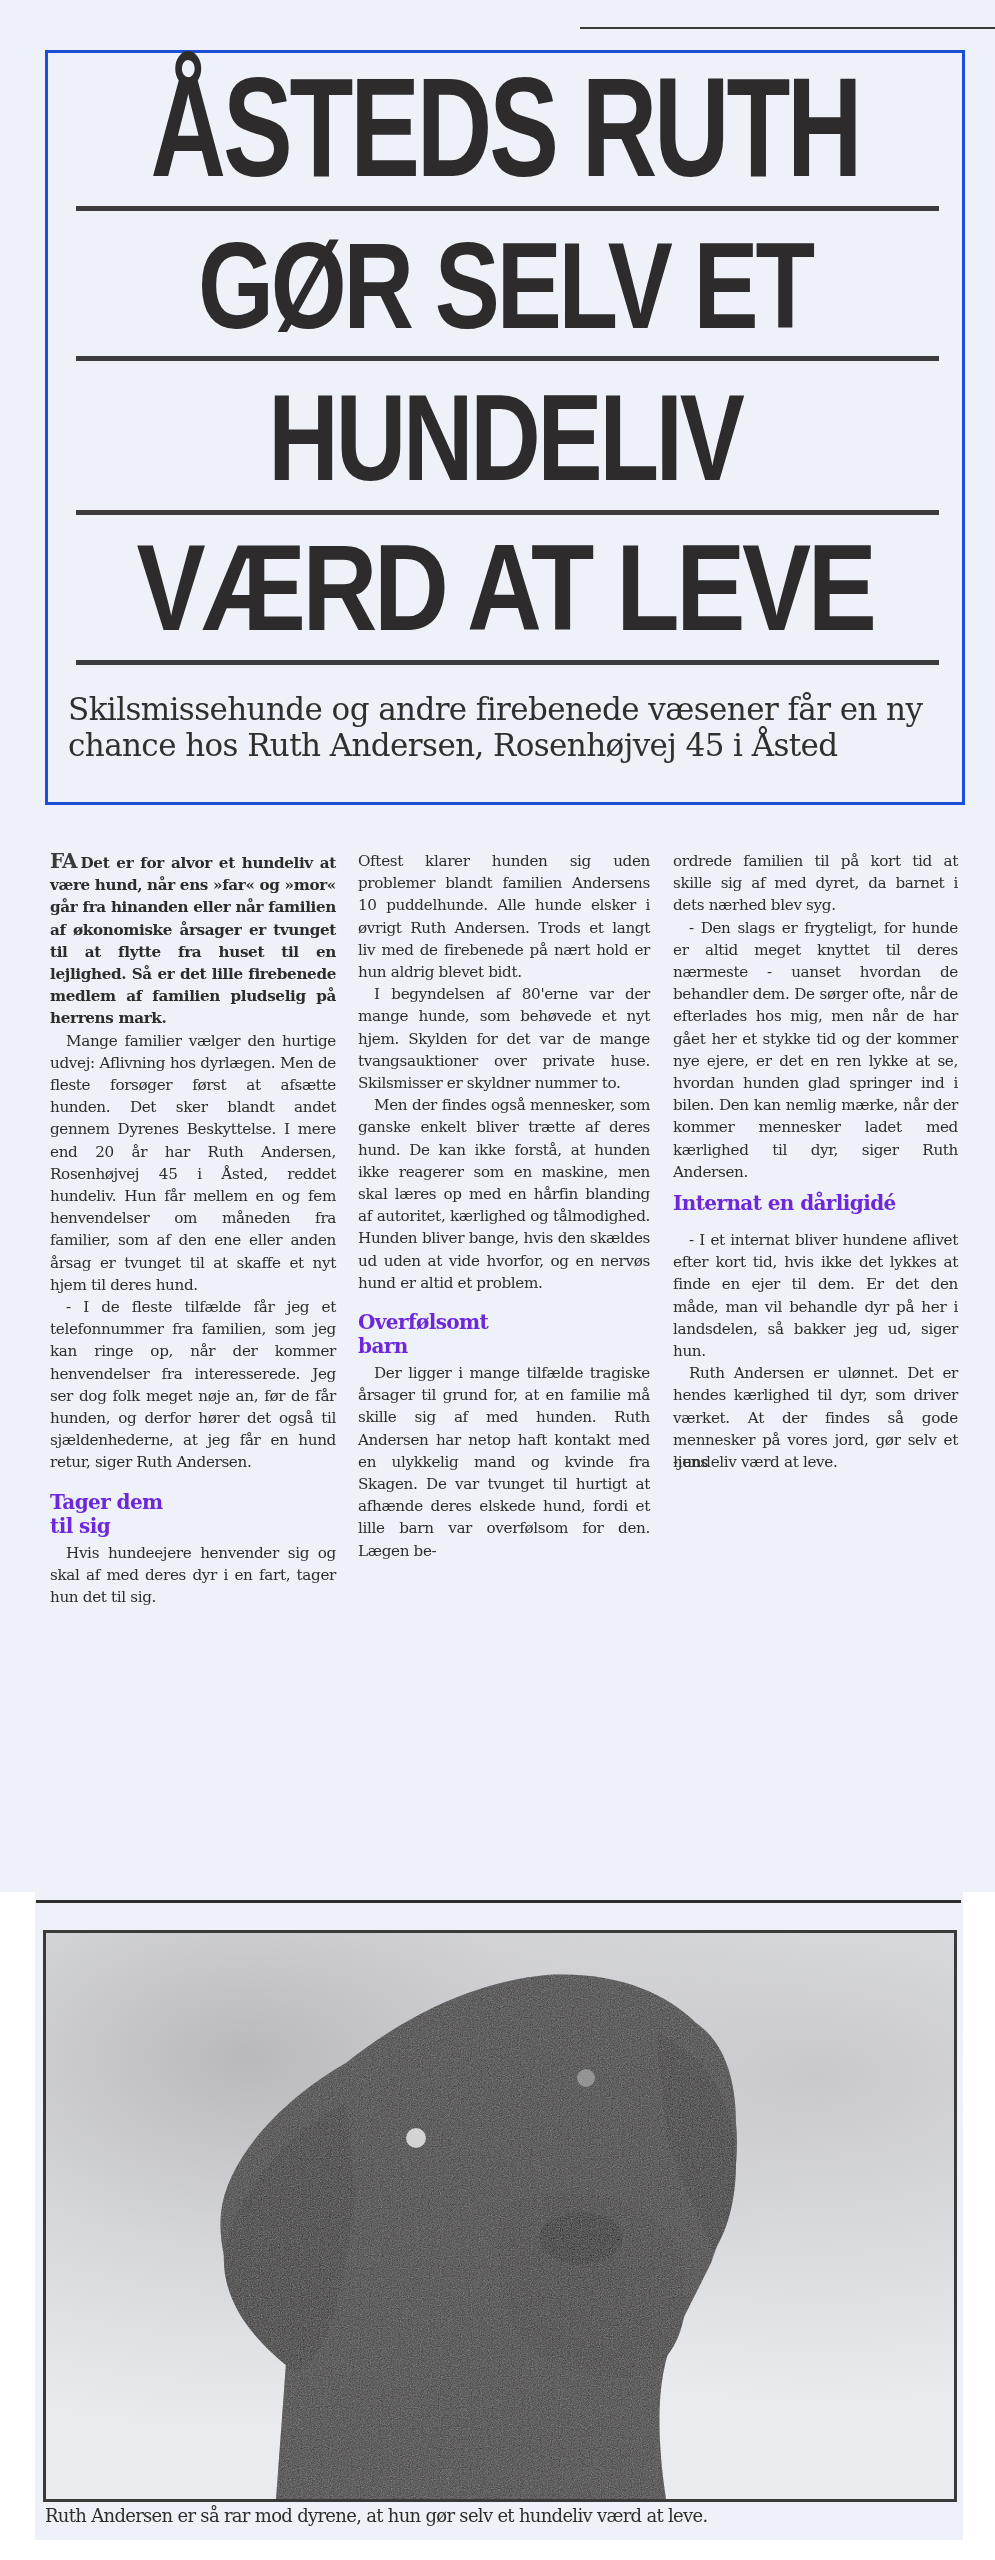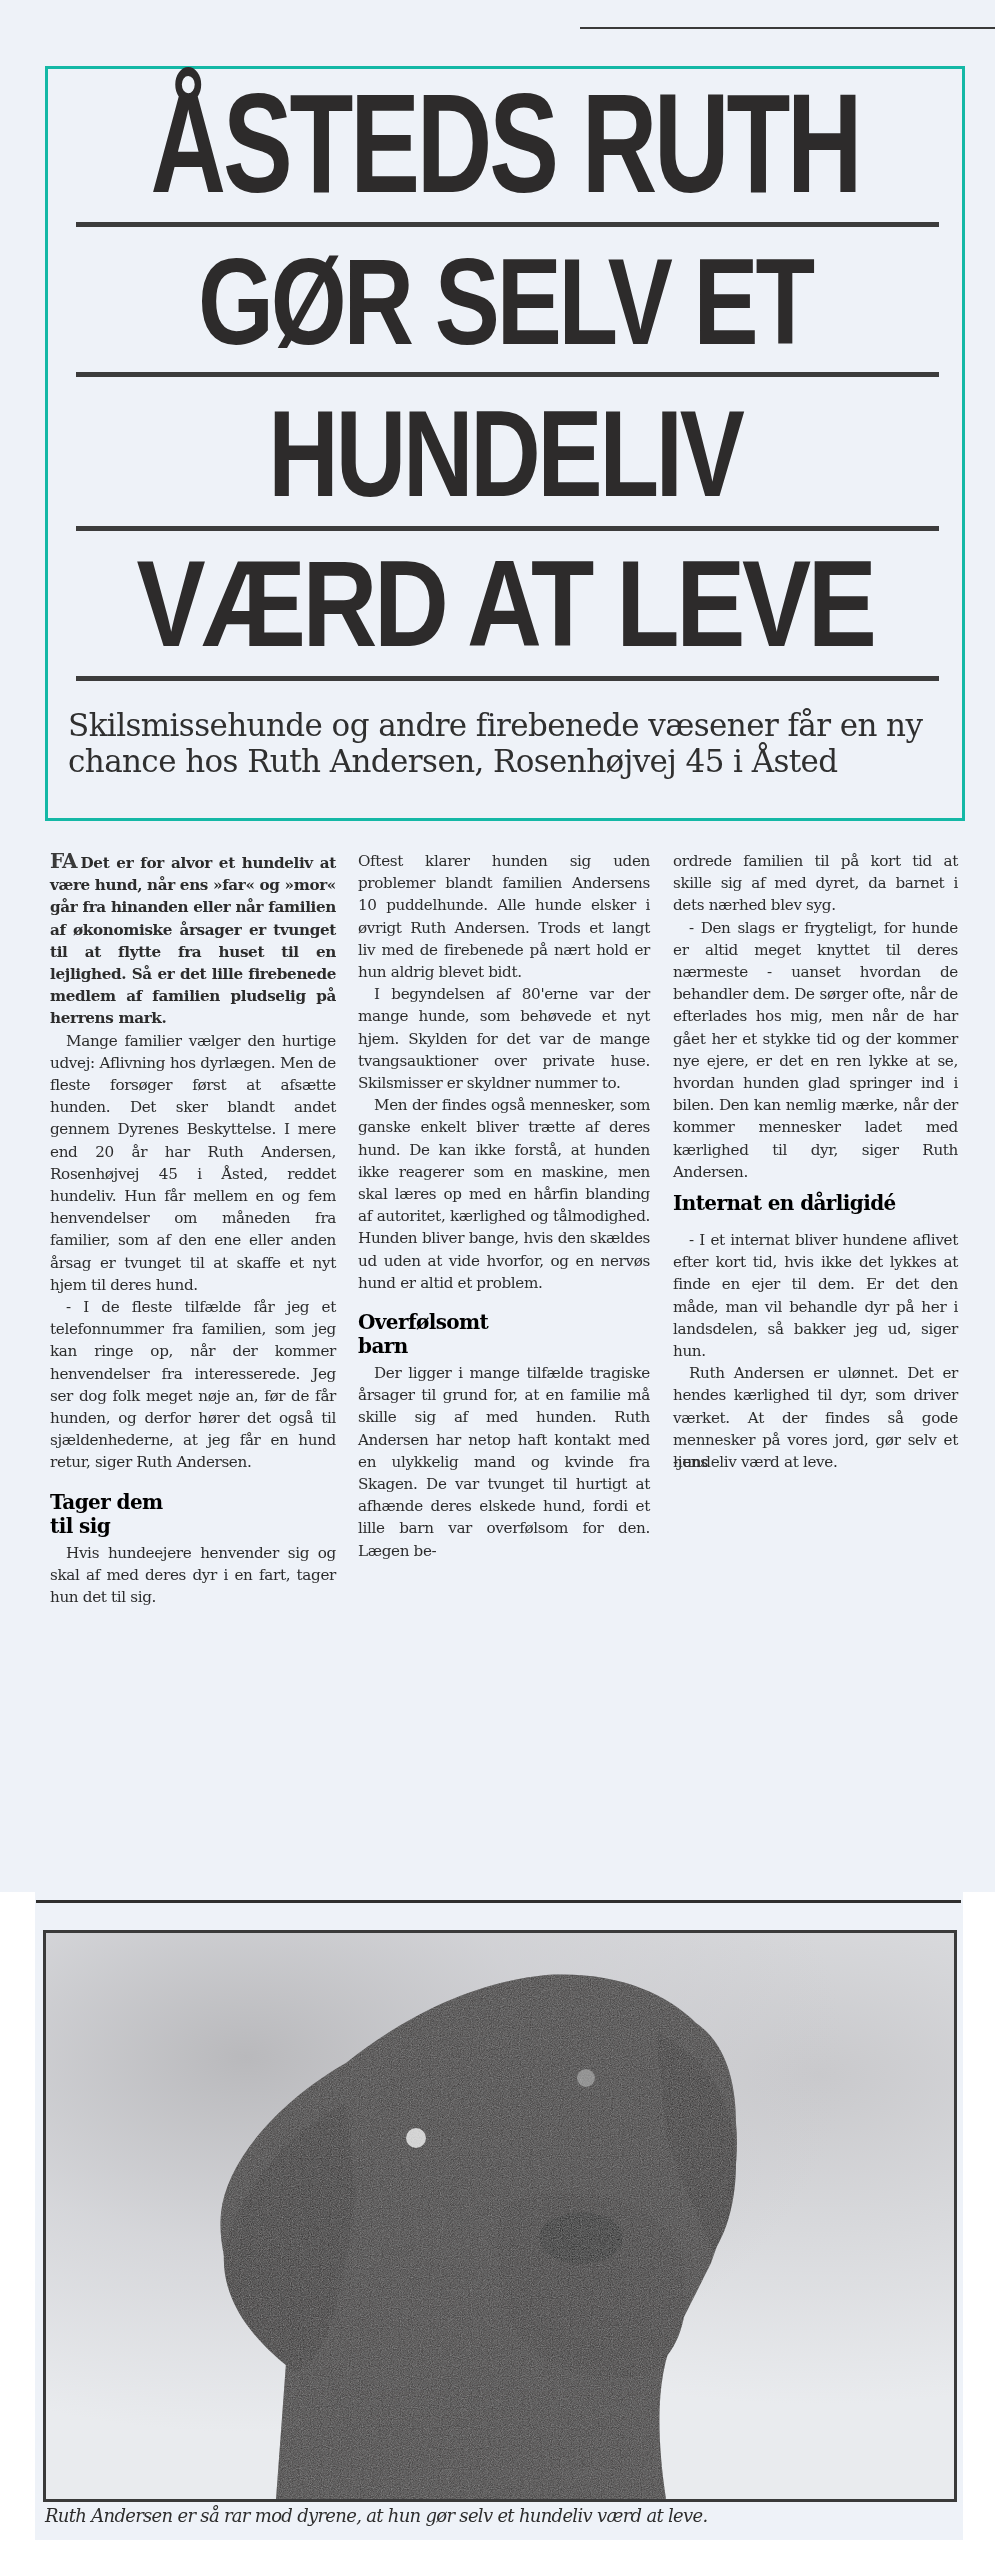--- a/index.html
+++ b/index.html
@@ -15,22 +15,22 @@
   }
   .paper-bottom {
     position: absolute; left: 35px; top: 1892px; width: 928px; height: 648px;
     background: #eef2f8;
   }
   .top-line {
     position: absolute; left: 580px; top: 27px; width: 415px; height: 2px;
     background: #3a3a3a;
   }
   .headline-box {
-    position: absolute; left: 45px; top: 66px; width: 914px; height: 749px;
-    border: 3px solid #14b8a6;
+    position: absolute; left: 45px; top: 50px; width: 914px; height: 749px;
+    border: 3px solid #1d4ed8;
   }
   .hl {
     position: absolute; left: 0; width: 100%;
     text-align: center;
     font-family: "Liberation Sans", sans-serif;
     font-weight: bold;
     color: #2d2b2b;
     line-height: 1;
     white-space: nowrap;
     transform-origin: center top;
@@ -64,41 +64,41 @@
   .col-1 { left: 50px; width: 286px; }
   .col-2 { left: 358px; width: 292px; }
   .col-3 { left: 673px; width: 285px; }
   .lead { font-weight: bold; }
   .initials {
     font-family: "DejaVu Serif", serif; font-weight: bold; font-size: 20px;
     color: #3a3a3a; letter-spacing: -1px; margin-right: 4px;
   }
   .subhead {
     font-family: "DejaVu Serif", serif; font-weight: bold;
-    font-size: 20px; line-height: 24px; color: #000000;
+    font-size: 20px; line-height: 24px; color: #6d28d9;
     margin: 16px 0 4px 0; text-align: left; letter-spacing: -0.6px;
   }
   .subhead.wide { margin: 8px 0 14px 0; }
   .signature { display: block; text-align: left; margin-top: -22px; }
   .photo-rule {
     position: absolute; left: 36px; top: 1900px; width: 925px; height: 3px; background: #2f2f2f;
   }
   .photo {
     position: absolute; left: 43px; top: 1930px; width: 914px; height: 572px;
     border: 3px solid #3a3a3a; box-sizing: border-box;
     background:
       radial-gradient(ellipse at 22% 22%, #b9b9bc 0%, rgba(200,200,204,0.6) 30%, rgba(232,234,238,0) 60%),
       radial-gradient(ellipse at 85% 25%, #c9c9cc 0%, rgba(226,228,232,0) 55%),
       #e9ebee;
     overflow: hidden;
   }
   .photo svg { position: absolute; left: 0; top: 0; }
   .caption {
     position: absolute; left: 45px; top: 2504px; width: 900px;
-    font-family: "DejaVu Serif", serif; font-style: italic;
+    font-family: "DejaVu Serif", serif; 
     font-size: 18px; line-height: 24px; color: #2d2d2d; letter-spacing: -0.7px;
   }
 </style>
 </head>
 <body>
 
 <div class="paper"></div>
 <div class="paper-bottom"></div>
 <div class="top-line"></div>
 

